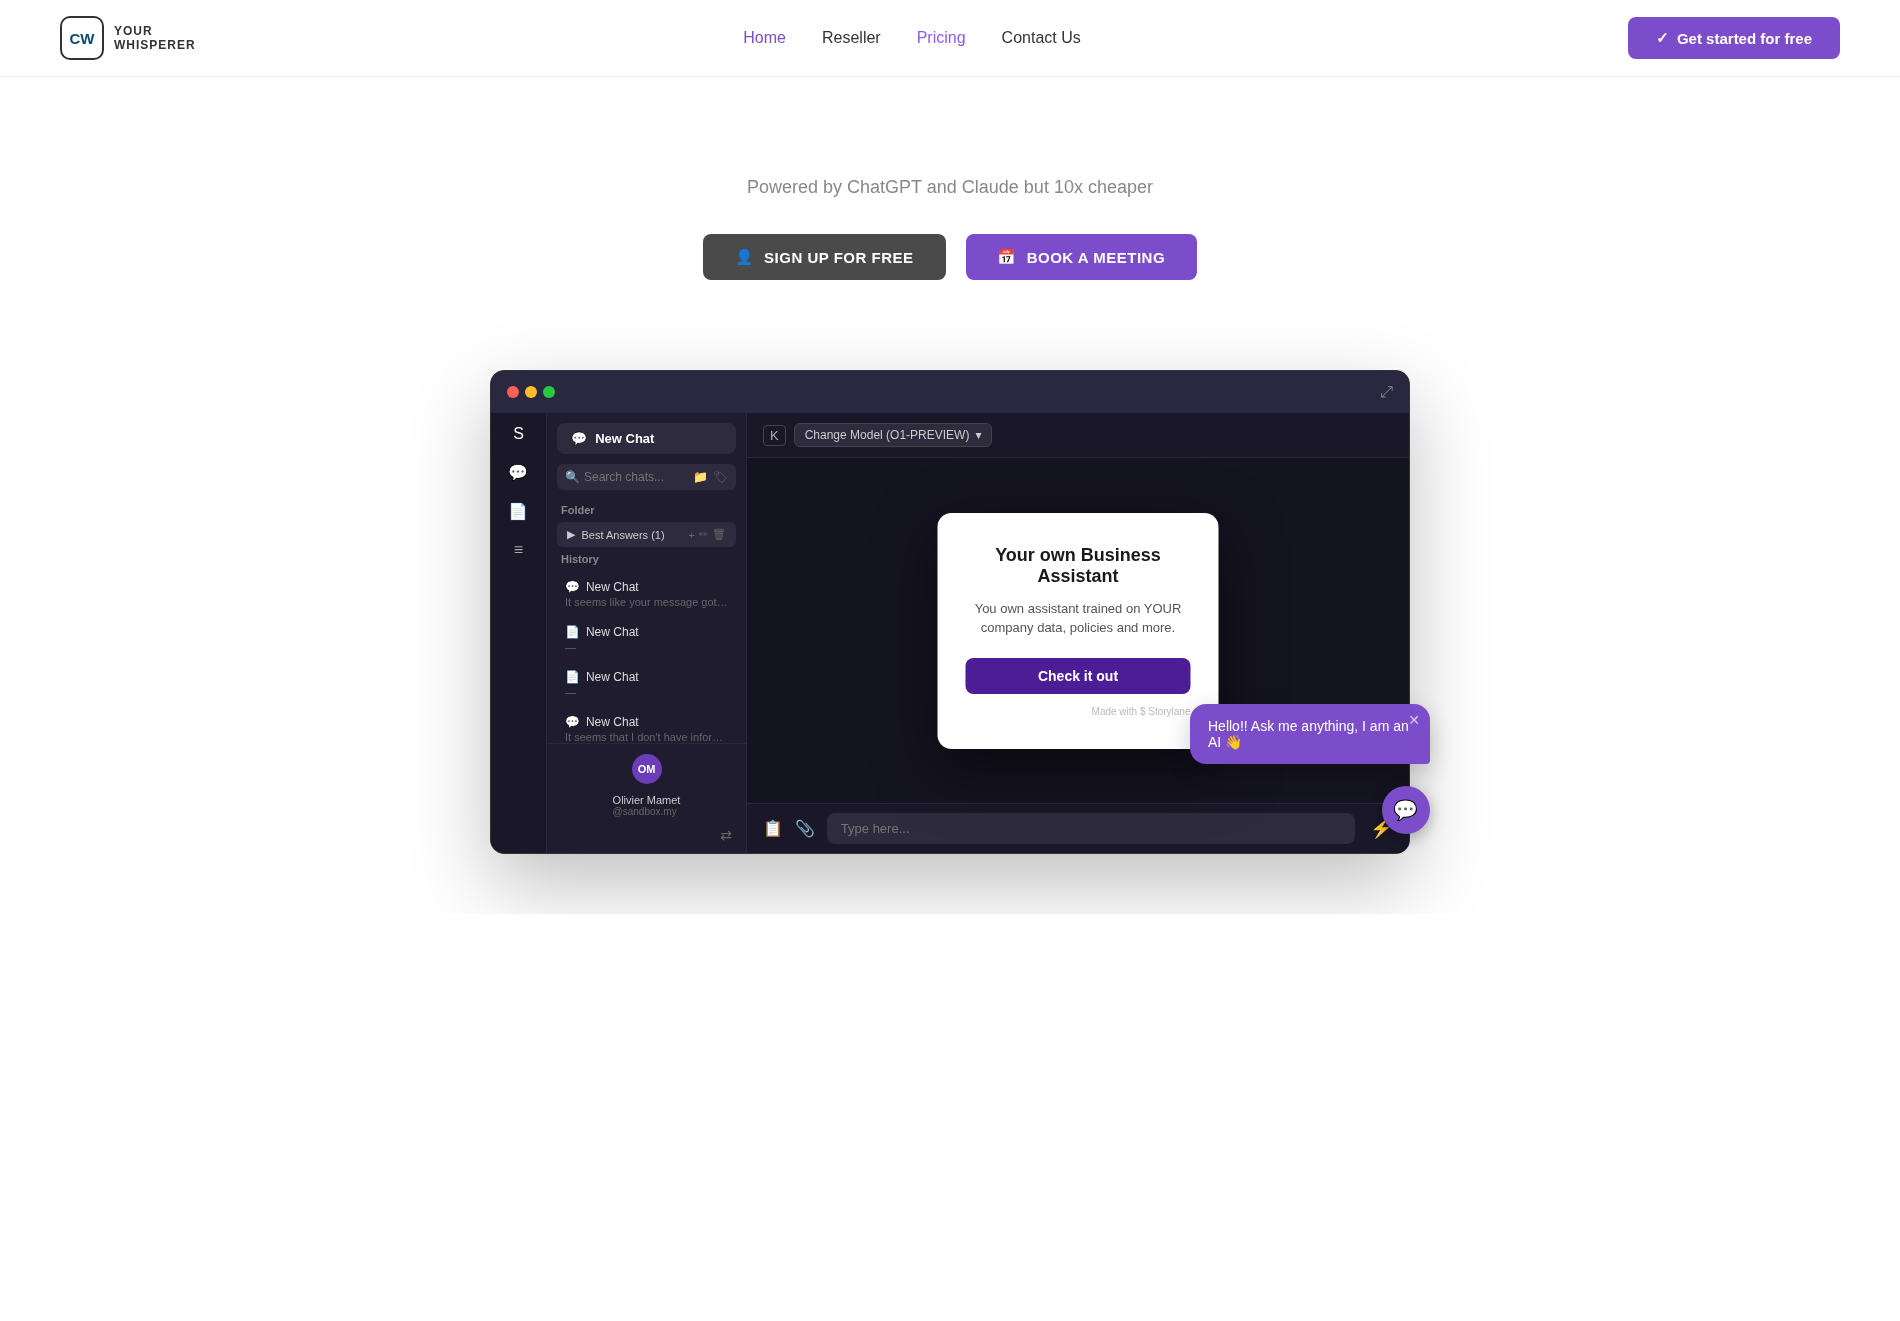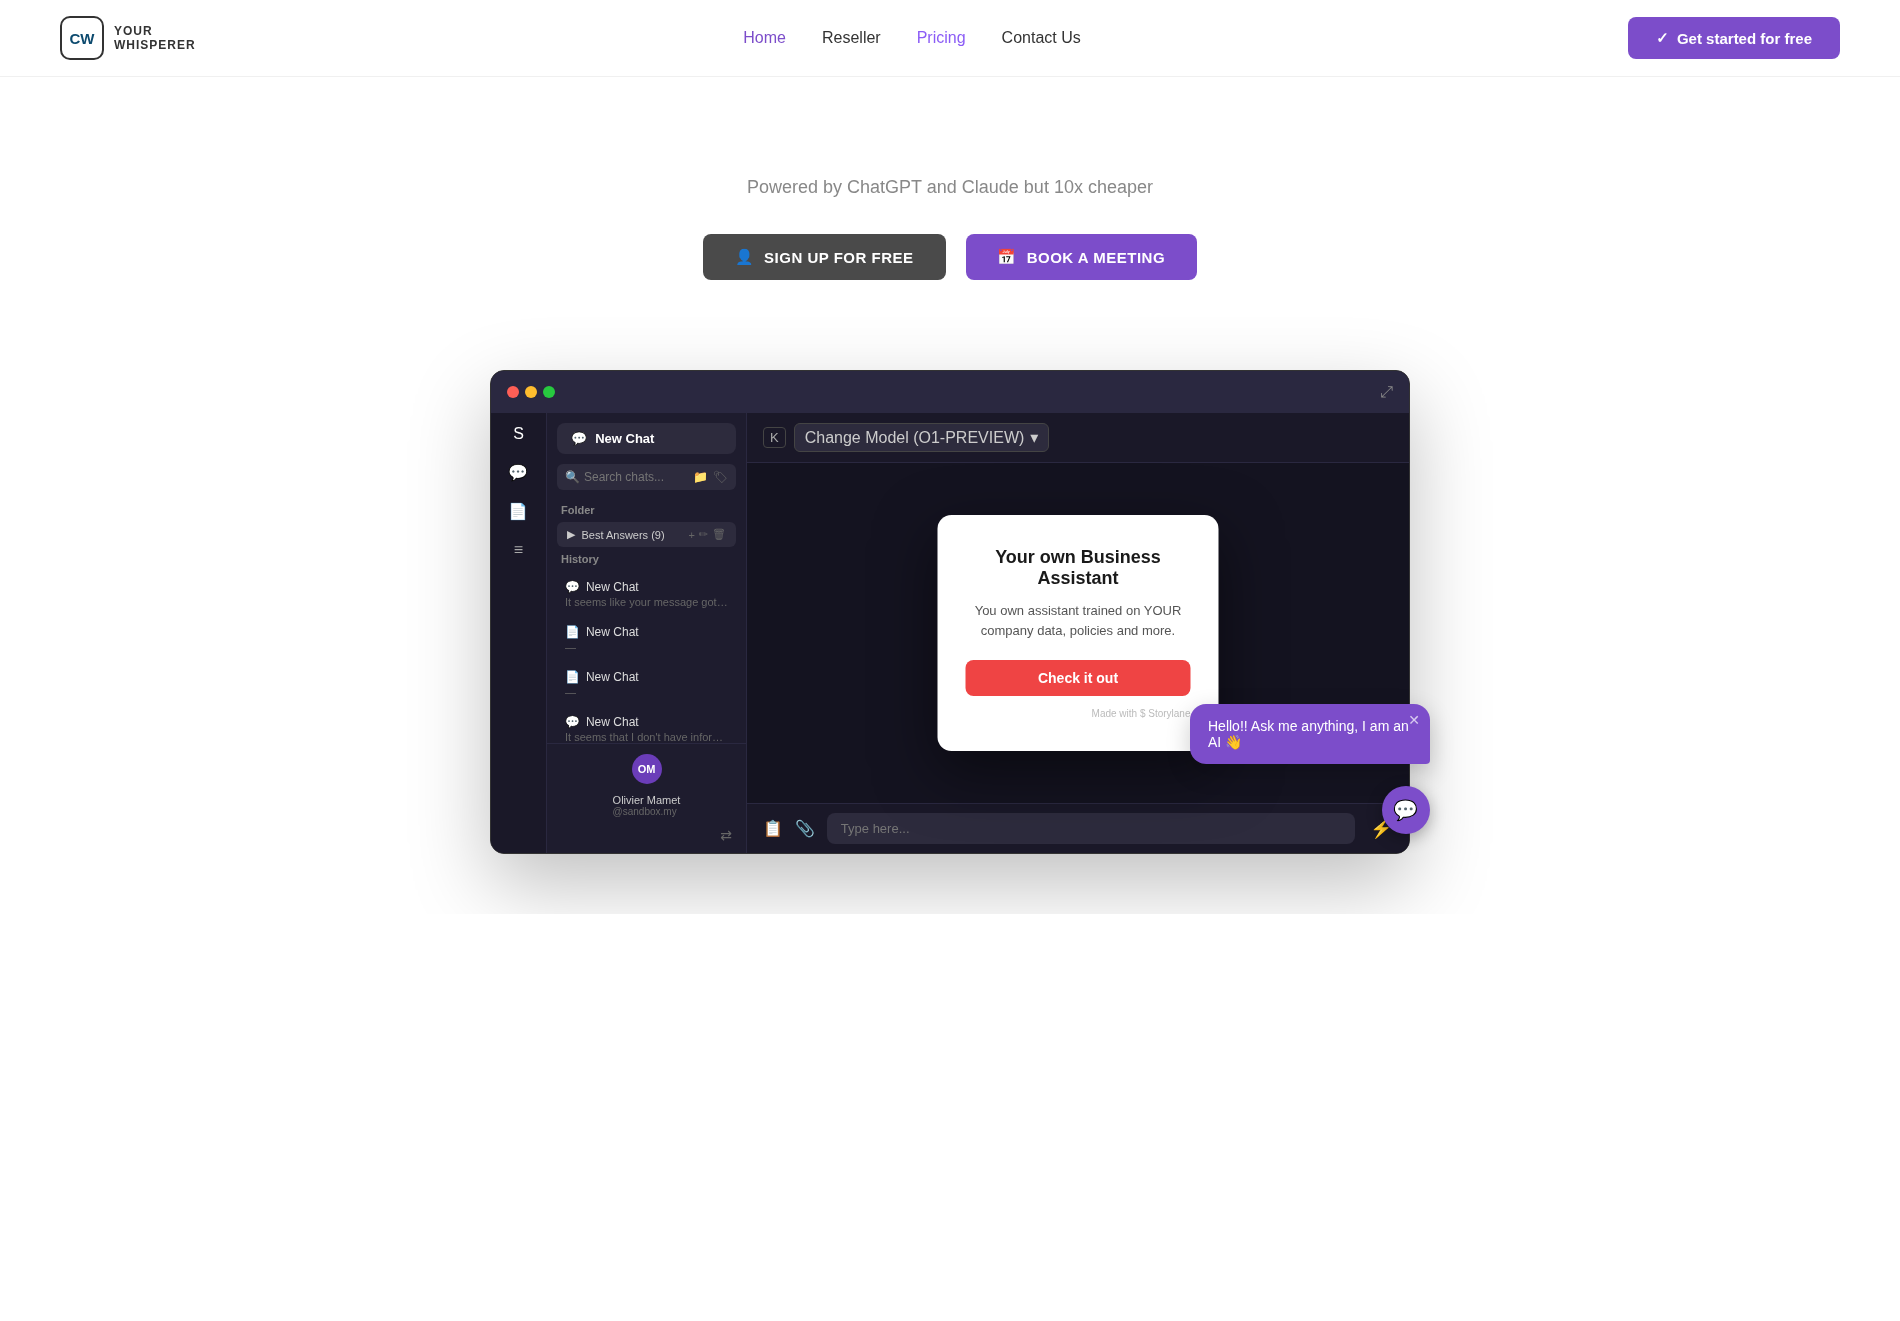--- a/index.html
+++ b/index.html
@@ -111,36 +111,36 @@
     
     .main-area {
       flex: 1; background: #141320; position: relative; display: flex; flex-direction: column;
     }
     .main-topbar {
       padding: 10px 16px; background: #1a1828; border-bottom: 1px solid #2a2840;
       display: flex; align-items: center; gap: 8px;
     }
     .model-badge {
       background: #2d2b3d; border: 1px solid #444; border-radius: 6px;
-      padding: 4px 10px; font-size: 16px; color: #ccc; cursor: pointer;
+      padding: 4px 10px; font-size: 12px; color: #ccc; cursor: pointer;
       display: flex; align-items: center; gap: 6px;
     }
     .main-content { flex: 1; position: relative; }
 
     
     .popup-card {
       position: absolute; top: 50%; left: 50%; transform: translate(-50%, -50%);
       background: #fff; border-radius: 14px; padding: 32px 28px; width: 281px;
       box-shadow: 0 20px 60px rgba(0,0,0,0.5); text-align: center;
       z-index: 10;
     }
     .popup-title { font-size: 18px; font-weight: 800; color: #1a1a1a; margin-bottom: 12px; }
     .popup-desc { font-size: 13px; color: #555; line-height: 1.5; margin-bottom: 20px; }
     .popup-btn {
-      background: #ef4444; color: #fff; border: none; border-radius: 8px;
+      background: #4c1d95; color: #fff; border: none; border-radius: 8px;
       padding: 10px 28px; font-size: 14px; font-weight: 700; cursor: pointer;
       width: 100%;
     }
     .popup-footer { font-size: 10px; color: #bbb; margin-top: 12px; display: flex; align-items: center; justify-content: flex-end; gap: 4px; }
 
     
     .bottom-bar {
       height: 50px; background: #1a1828; border-top: 1px solid #2a2840;
       display: flex; align-items: center; padding: 0 16px; gap: 12px;
     }
@@ -247,21 +247,21 @@
         </button>
         <div style="display:flex; align-items:center; margin: 0 10px 8px; background:#2d2b3d; border-radius:6px; padding:4px 8px;">
           <span style="color:#666; font-size:12px; margin-right:4px;">🔍</span>
           <input class="search-bar" style="background: transparent; margin: 0px; padding: 2px 0px; width: 100%;" readonly="" placeholder="Search chats...">
           <span style="color:#666; font-size:12px;">📁</span>
           <span style="color:#666; font-size:12px; margin-left:4px;">🏷</span>
         </div>
         <div class="panel-section-label">Folder</div>
         <div class="folder-item">
           <span style="font-size:11px;">▶</span>
-          <span style="flex:1; padding-left:6px; font-size:11px;">Best Answers (9)</span>
+          <span style="flex:1; padding-left:6px; font-size:11px;">Best Answers (1)</span>
           <span style="color:#666; font-size:11px;">+</span>
           <span style="color:#666; font-size:11px; margin-left:4px;">✏</span>
           <span style="color:#666; font-size:11px; margin-left:4px;">🗑</span>
         </div>
         <div class="panel-section-label">History</div>
         <div style="overflow-y:auto; flex:1;">
           <div class="chat-item">
             <div class="chat-title">
                 <span>💬</span>
                 <span>New Chat</span>

